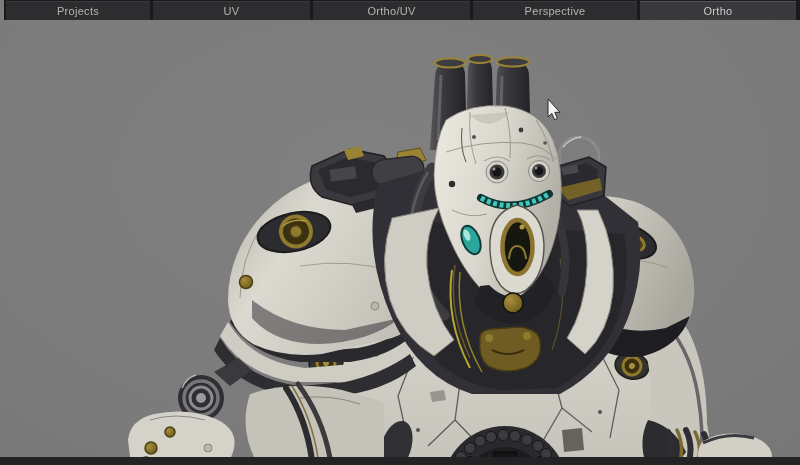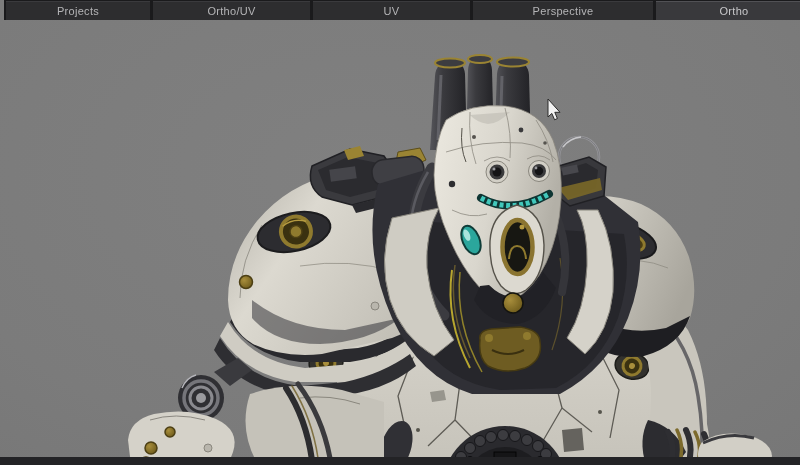--- a/index.html
+++ b/index.html
@@ -5,38 +5,38 @@
   html,body{margin:0;padding:0;background:#555;}
   #stage{position:relative;width:800px;height:465px;overflow:hidden;
          font-family:"Liberation Sans",sans-serif;background:#7d7d7d;}
   
   #tabbar{position:absolute;left:4px;top:0;width:800px;height:20px;background:#1a1a1c;
           display:flex;align-items:stretch;z-index:30;}
   .tab{margin:1px 3px 0 0;flex:0 0 auto;display:flex;align-items:center;justify-content:center;
        background:#2d2d2f;color:#b5b5b7;font-size:11px;letter-spacing:.3px;cursor:default;
        border-top:1px solid #3a3a3d;box-sizing:border-box;}
   .tab:first-child{margin-left:2px;}
-  .t1{width:144px}.t2{width:157px}.t3{width:157px}.t4{width:180px}.t5{width:156px}
+  .t1{width:144px}.t2{width:157px}.t3{width:157px}.t4{width:164px}.t5{width:156px}
   .tab.active{background:#39393c;border-top:1px solid #515155;color:#c9c9cb;text-align:right;}
   
   #viewport{position:absolute;left:0;top:20px;width:800px;height:437px;
             background:radial-gradient(ellipse at 45% 35%, #808080 0%, #7b7b7b 70%, #777 100%);}
   #modelsvg{position:absolute;left:0;top:-20px;}
   
   #bottombar{position:absolute;left:0;bottom:0;width:800px;height:8px;background:#232326;z-index:30;}
 </style>
 </head>
 <body>
 
 <div id="stage">
 
   <div id="tabbar">
     <div class="tab t1">Projects</div>
+    <div class="tab t2">UV</div>
     <div class="tab t3">Ortho/UV</div>
-    <div class="tab t2">UV</div>
     <div class="tab t4">Perspective</div>
     <div class="tab t5 active">Ortho</div>
   </div>
 
   <div id="viewport">
     <svg id="modelsvg" width="800" height="465" viewBox="0 0 800 465">
       <defs>
         <linearGradient id="gHead" x1="0" y1="0" x2="1" y2="0.35">
           <stop offset="0" stop-color="#ece9e0"></stop>
             <stop offset="0.55" stop-color="#d9d6cd"></stop>

